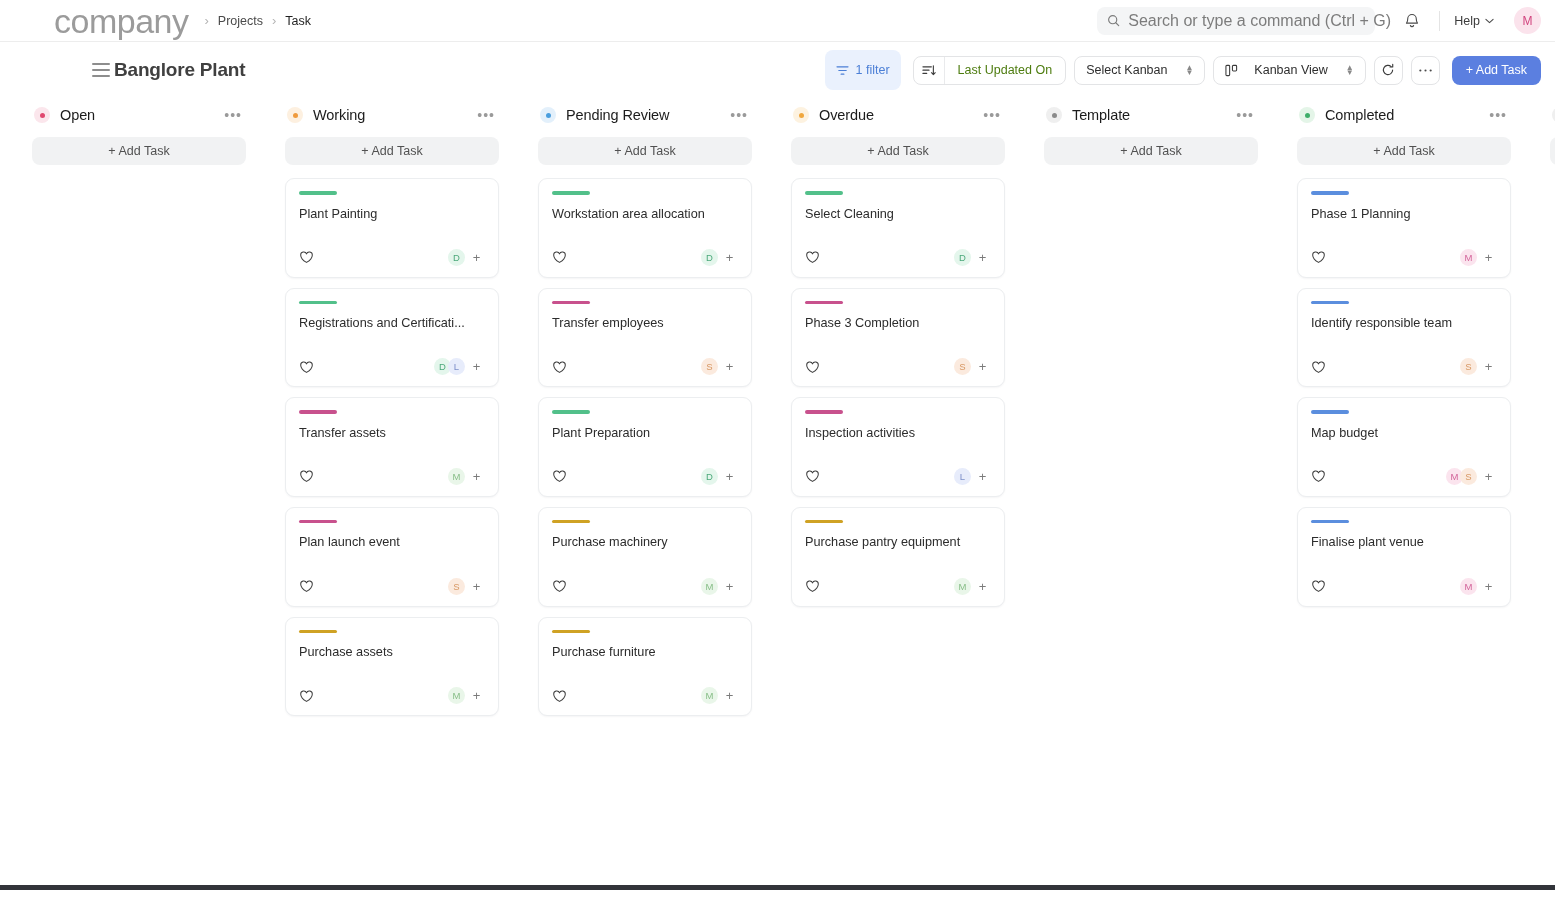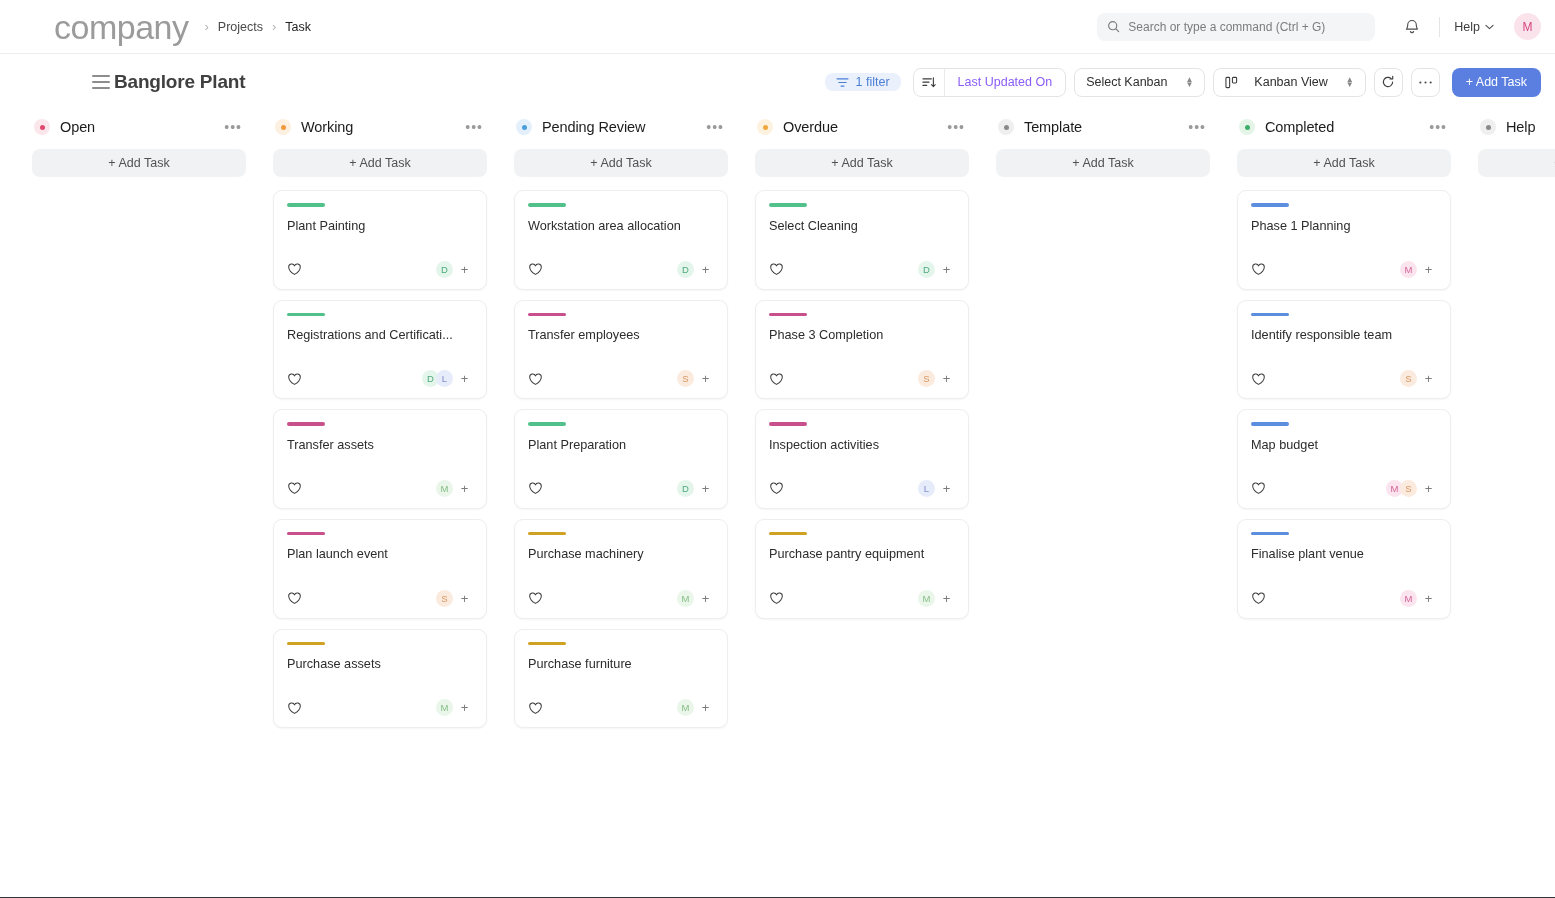--- a/index.html
+++ b/index.html
@@ -8,21 +8,21 @@
     width: 1555px;
     height: 898px;
     overflow: hidden;
     background: #ffffff;
     font-family: "Liberation Sans", sans-serif;
     -webkit-font-smoothing: antialiased;
   }
 
   
   .topnav {
-    height: 54px;
+    height: 42px;
     display: flex;
     align-items: center;
     padding: 0 14px 0 54px;
     border-bottom: 1px solid #ededed;
     background: #fff;
     position: relative;
   }
   .brand {
     font-size: 34px;
     font-weight: 400;
@@ -51,21 +51,21 @@
     width: 278px;
     height: 28px;
     background: #f4f5f6;
     border-radius: 8px;
     display: flex;
     align-items: center;
     gap: 8px;
     padding: 0 10px;
   }
   .searchbox svg { flex: 0 0 auto; }
-  .search-ph { font-size: 12px; color: #7c7c7c; white-space: nowrap; }
+  .search-ph { font-size: 16px; color: #7c7c7c; white-space: nowrap; }
 
   .bell-btn {
     width: 30px; height: 30px;
     display: flex; align-items: center; justify-content: center;
     margin-left: 22px;
     border-radius: 6px;
   }
   .nav-divider {
     width: 1px; height: 20px; background: #e4e4e4;
     margin: 0 12px;
@@ -119,21 +119,21 @@
     border-radius: 8px;
     display: flex; align-items: center;
     gap: 16px;
     padding: 0 11px;
     font-size: 12.5px;
     color: #2e2e2e;
     white-space: nowrap;
   }
   .pill.icon-only { padding: 0; width: 29px; justify-content: center; }
   .filter-chip {
-    height: 18px;
+    height: 40px;
     background: #eaf1fd;
     border-radius: 8px;
     display: flex; align-items: center; gap: 7px;
     padding: 0 11px;
     font-size: 12.5px;
     color: #4b7fd6;
     white-space: nowrap;
     margin-right: 4px;
   }
   .sort-group {
@@ -142,21 +142,21 @@
     background: #fff;
     border: 1px solid #e3e4e6;
     border-radius: 8px;
     overflow: hidden;
   }
   .sort-ico {
     width: 31px; height: 100%;
     display: flex; align-items: center; justify-content: center;
     border-right: 1px solid #e9eaec;
   }
-  .sort-lbl { padding: 0 13px; font-size: 12.5px; color: #8b5cf6; white-space: nowrap; }
+  .sort-lbl { padding: 0 13px; font-size: 12.5px; color: #4d7c0f; white-space: nowrap; }
   .updown { display: flex; flex-direction: column; line-height: 5px; margin-left: 2px; color: #888; font-size: 8px; }
   .btn-primary {
     height: 29px;
     background: #5b7fe0;
     border-radius: 8px;
     color: #fff;
     font-size: 12.5px;
     display: flex; align-items: center; justify-content: center;
     padding: 0 14px;
     white-space: nowrap;
@@ -165,21 +165,21 @@
 
   
   .board-wrap {
     height: calc(898px - 50px - 56px);
     overflow: hidden;
     position: relative;
     background: #fff;
   }
   .board {
     display: flex;
-    gap: 0;
+    gap: 12px;
     padding: 0 0 0 32px;
     height: 100%;
   }
   .column {
     width: 241px;
     flex: 0 0 241px;
     padding-right: 27px;
   }
   .col-head {
     display: flex;

